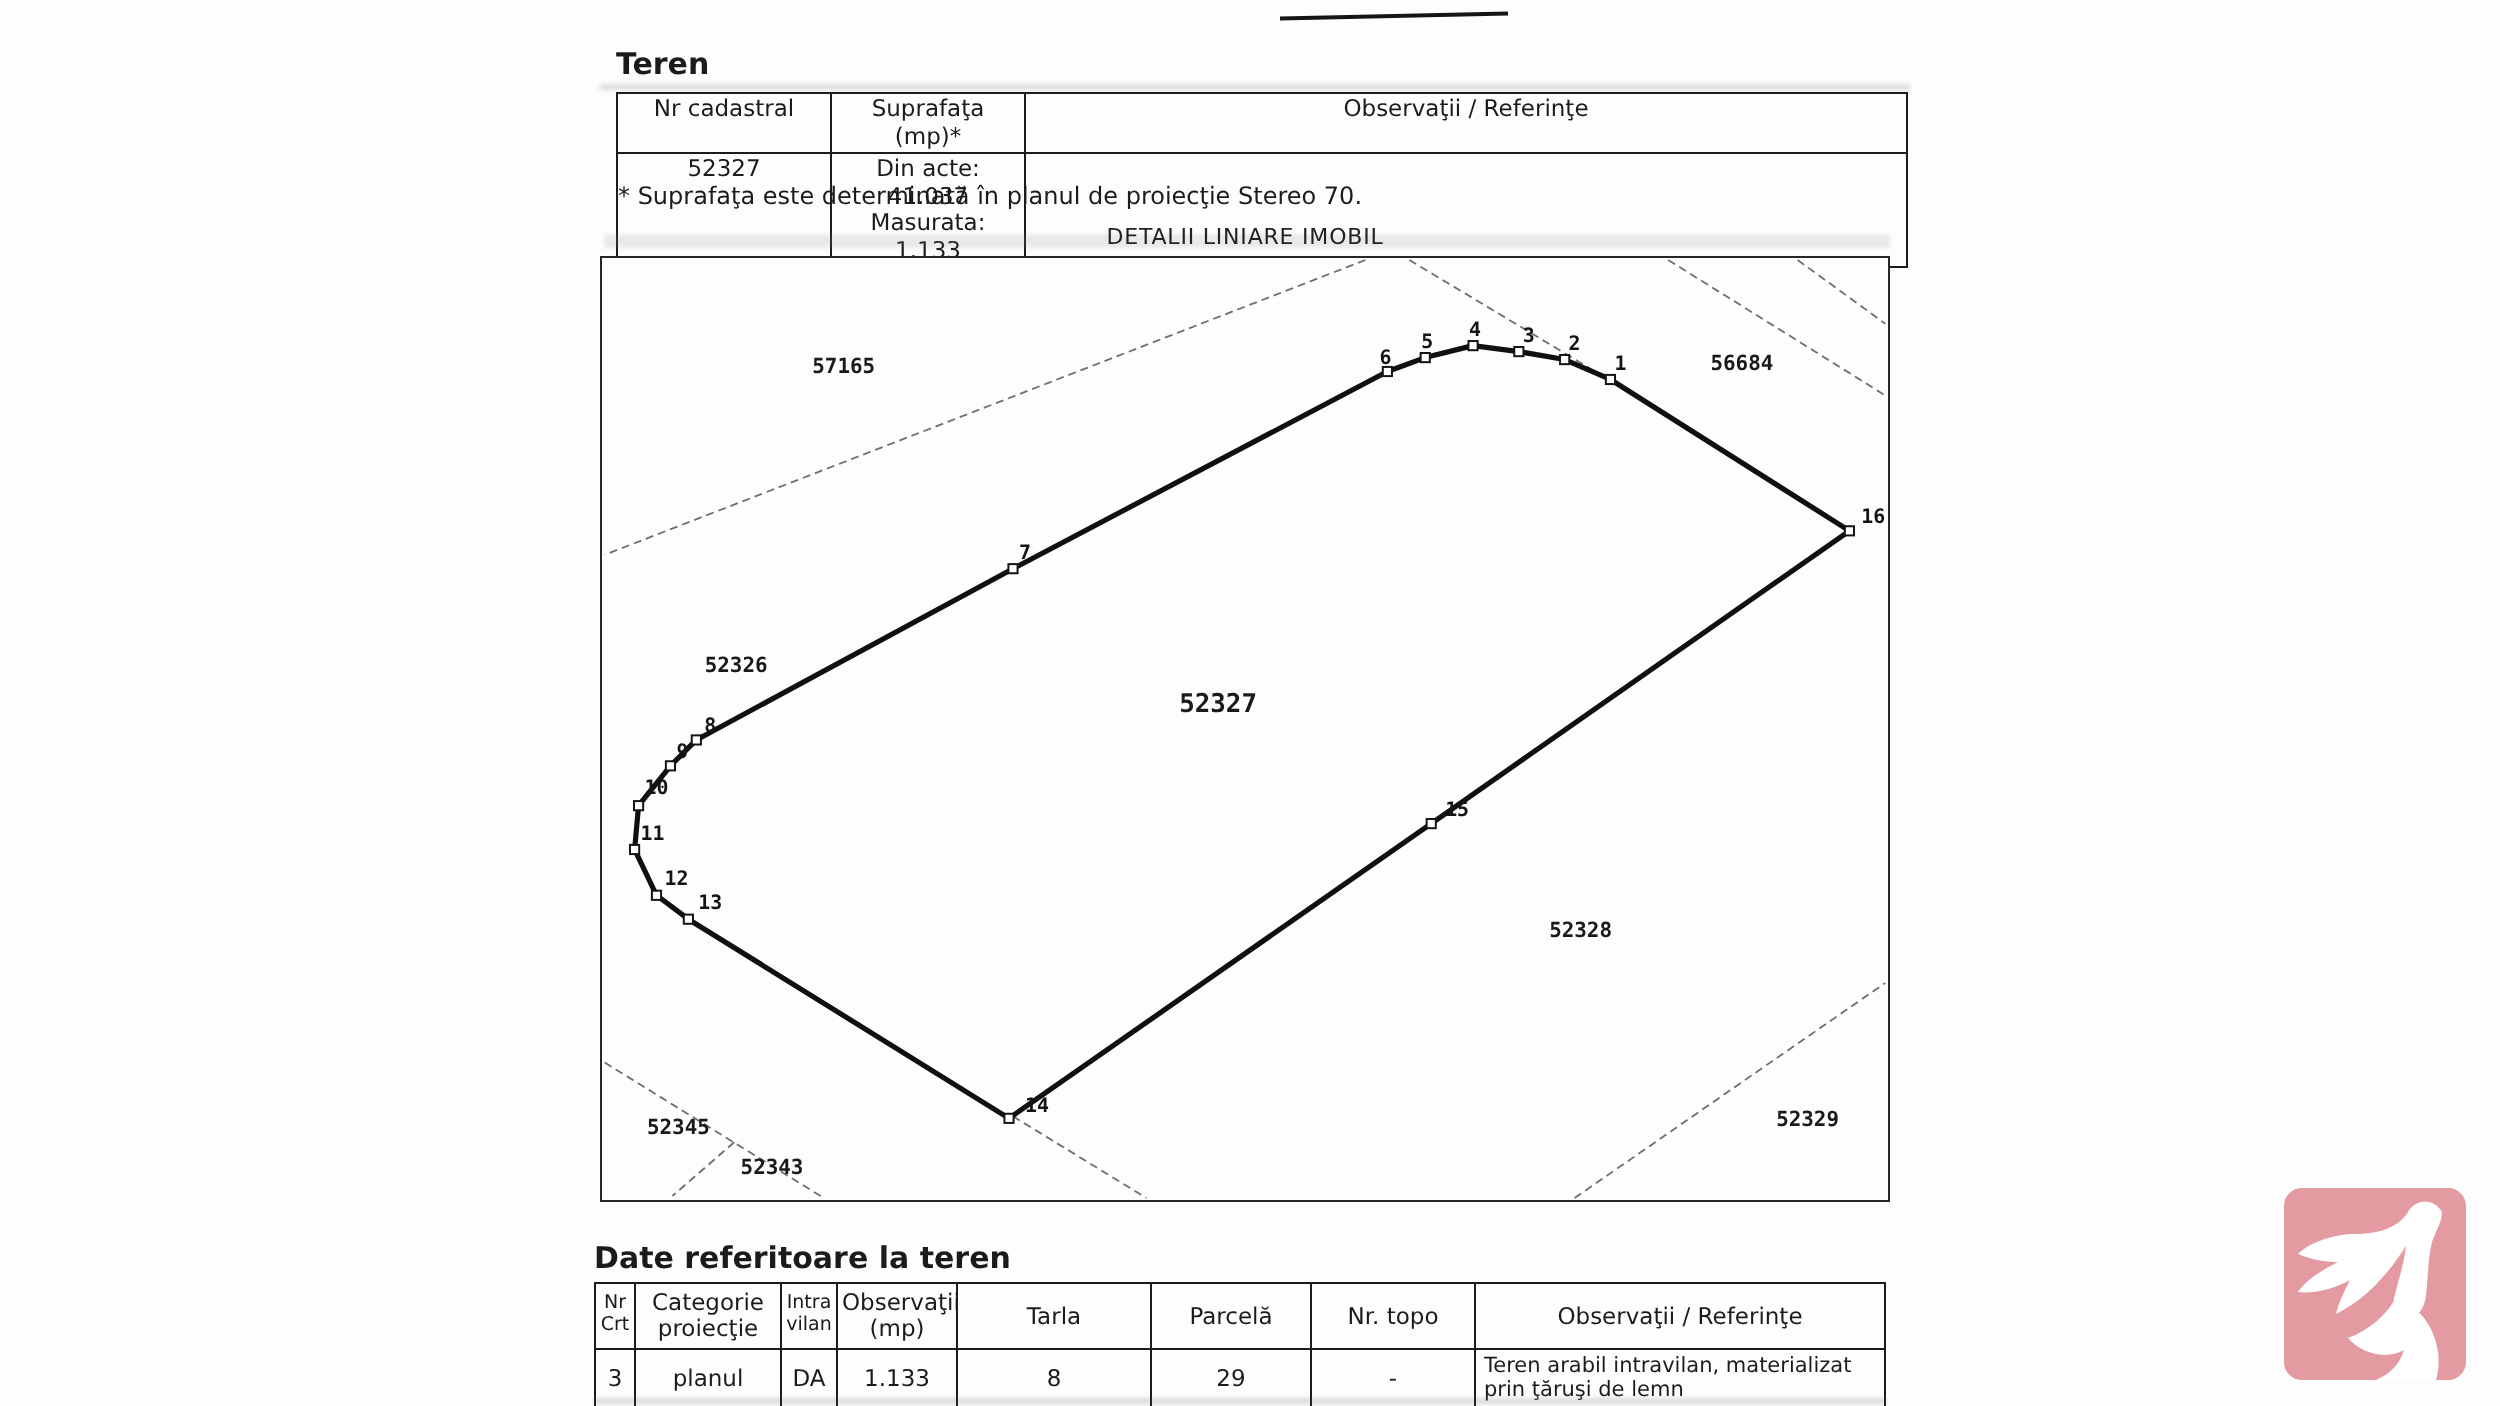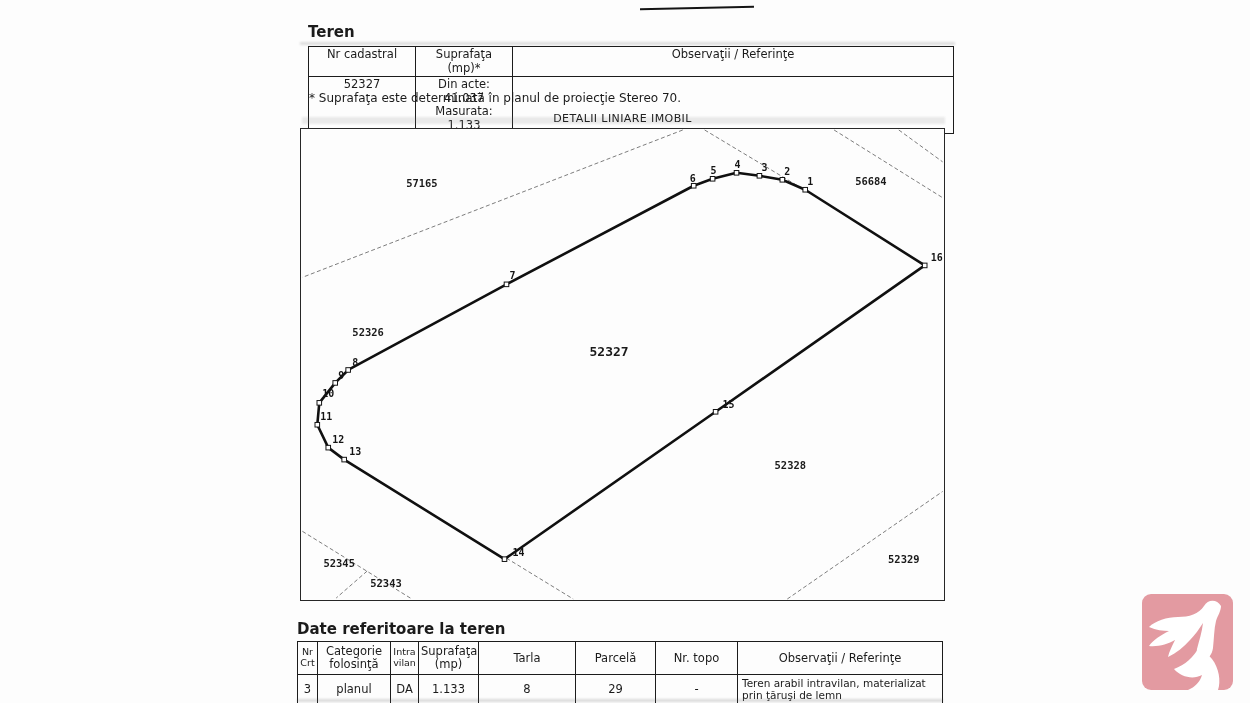--- a/index.html
+++ b/index.html
@@ -159,23 +159,23 @@
         <col style="width:28px">
         <col style="width:60px">
       <col style="width:97px">
         <col style="width:80px">
         <col style="width:82px">
         <col style="width:205px">
     </colgroup>
     <tbody>
         <tr class="hdr">
       <td class="small-cell">Nr Crt</td>
-      <td>Categorie folosinţă</td>
+      <td>Categorie proiecţie</td>
       <td class="small-cell">Intra vilan</td>
-      <td>Suprafaţa (mp)</td>
+      <td>Observaţii (mp)</td>
       <td>Tarla</td>
       <td>Parcelă</td>
       <td>Nr. topo</td>
       <td>Observaţii / Referinţe</td>
     </tr>
     <tr class="data">
       <td>3</td>
       <td>planul</td>
       <td>DA</td>
       <td>1.133</td>

